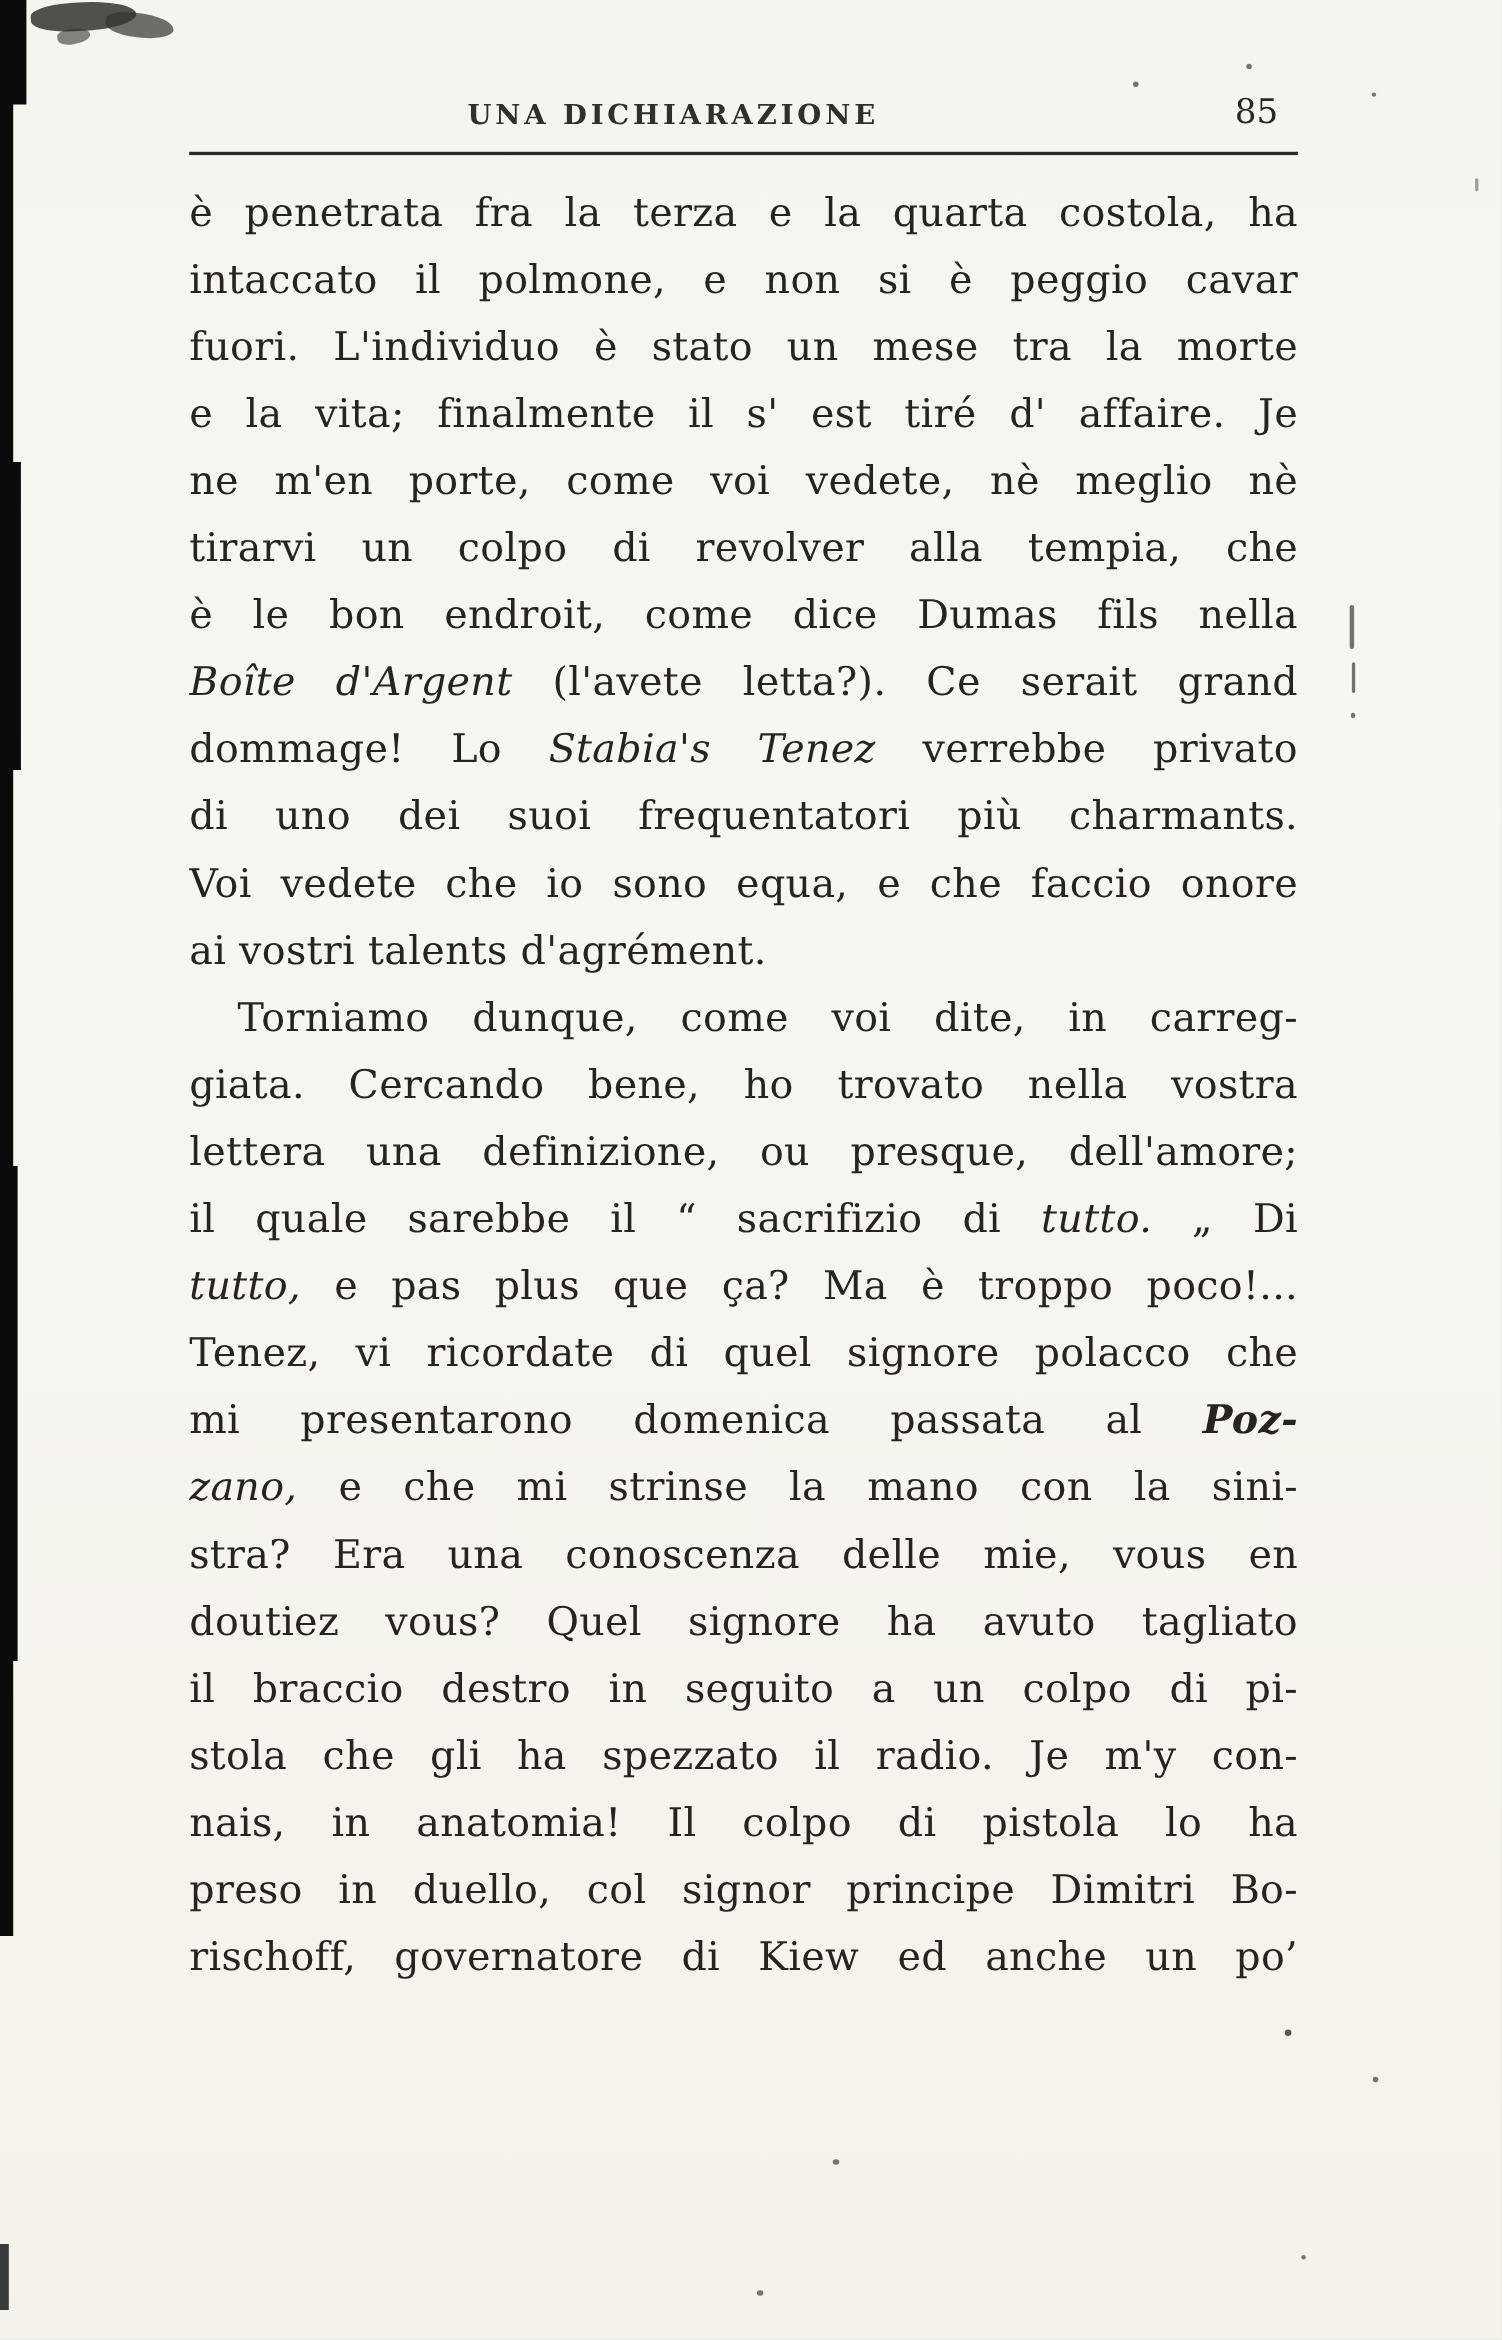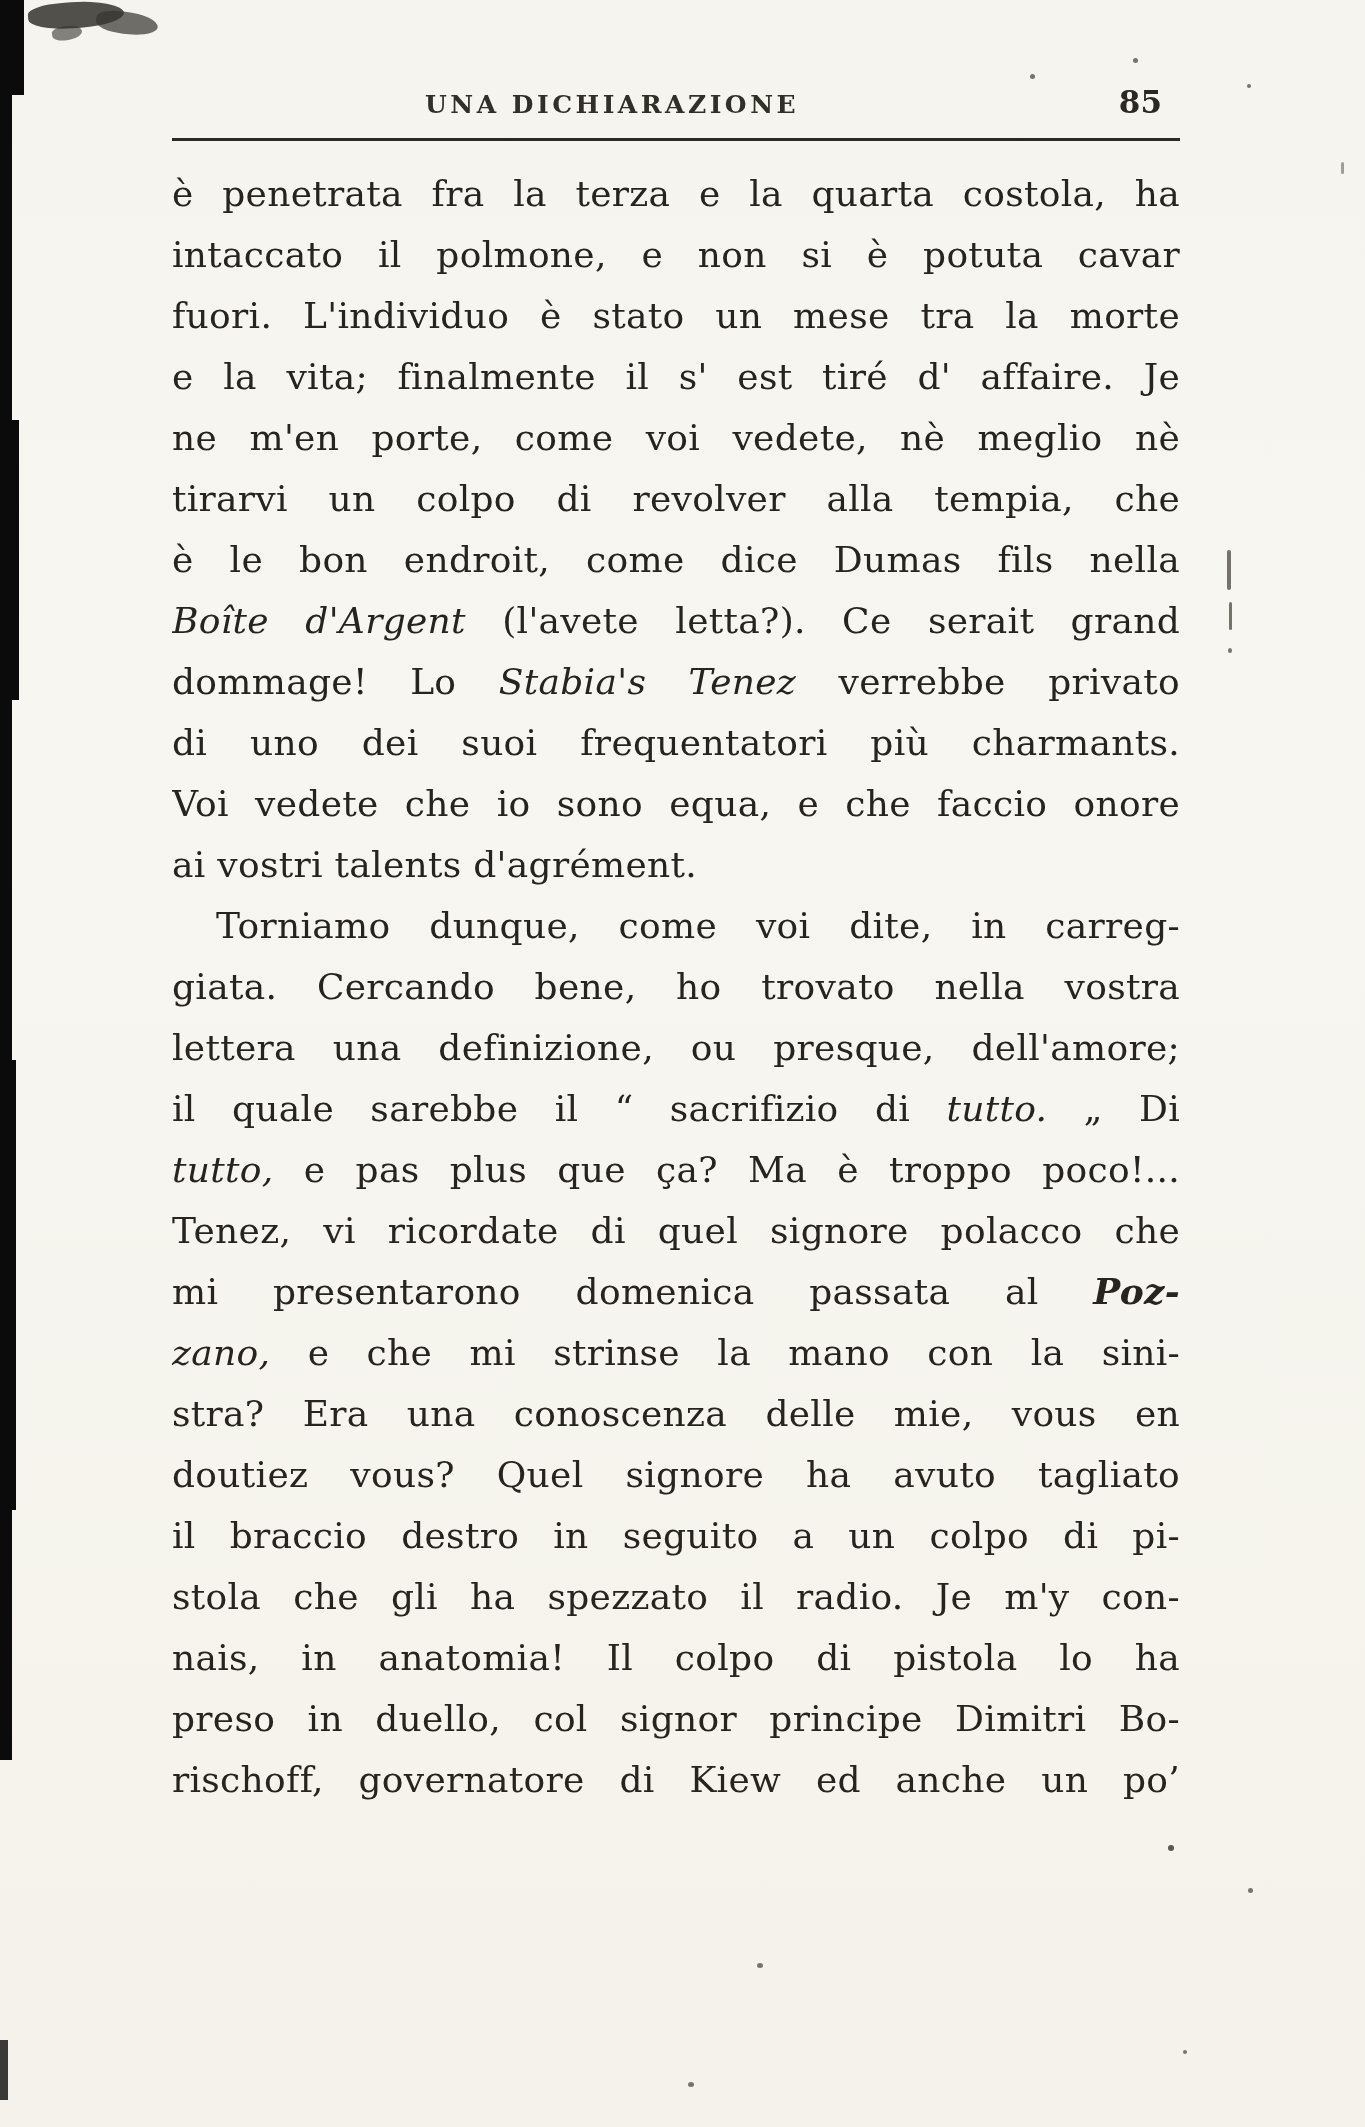--- a/index.html
+++ b/index.html
@@ -32,21 +32,21 @@
     font-size: 25px;
     font-weight: 600;
     letter-spacing: 3.5px;
     color: #322f29;
     white-space: nowrap;
   }
   .page-number {
     position: absolute;
     right: 18px; top: 0;
     font-size: 31px;
-    font-weight: 700;
+    font-weight: 400;
     color: #2b2823;
     text-align: center;
   }
   .rule {
     position: absolute;
     left: 172px; top: 138px;
     width: 1008px; height: 3px;
     background: #2c2a26;
   }
 
@@ -100,21 +100,21 @@
   <div class="speck" style="left:688px; top:2082px; width:6px; height:5px;"></div>
 
   <div class="header-row">
     <span class="running-title">UNA DICHIARAZIONE</span>
     <span class="page-number">85</span>
   </div>
   <div class="rule"></div>
 
   <div class="text-block">
       <div class="line"><span>è penetrata fra la terza e la quarta costola, ha</span></div>
-      <div class="line"><span>intaccato il polmone, e non si è potuta cavar</span></div>
+      <div class="line"><span>intaccato il polmone, e non si è peggio cavar</span></div>
       <div class="line"><span>fuori. L'individuo è stato un mese tra la morte</span></div>
       <div class="line"><span>e la vita; finalmente il s' est tiré d' affaire. Je</span></div>
       <div class="line"><span>ne m'en porte, come voi vedete, nè meglio nè</span></div>
       <div class="line"><span>tirarvi un colpo di revolver alla tempia, che</span></div>
       <div class="line"><span>è le bon endroit, come dice Dumas fils nella</span></div>
       <div class="line"><span class="it">Boîte d'Argent</span><span> (l'avete letta?). Ce serait grand</span></div>
       <div class="line"><span>dommage! Lo </span><span class="it">Stabia's Tenez</span><span> verrebbe privato</span></div>
       <div class="line"><span>di uno dei suoi frequentatori più charmants.</span></div>
       <div class="line"><span>Voi vedete che io sono equa, e che faccio onore</span></div>
       <div class="line no-just"><span>ai vostri talents d'agrément.</span></div>

